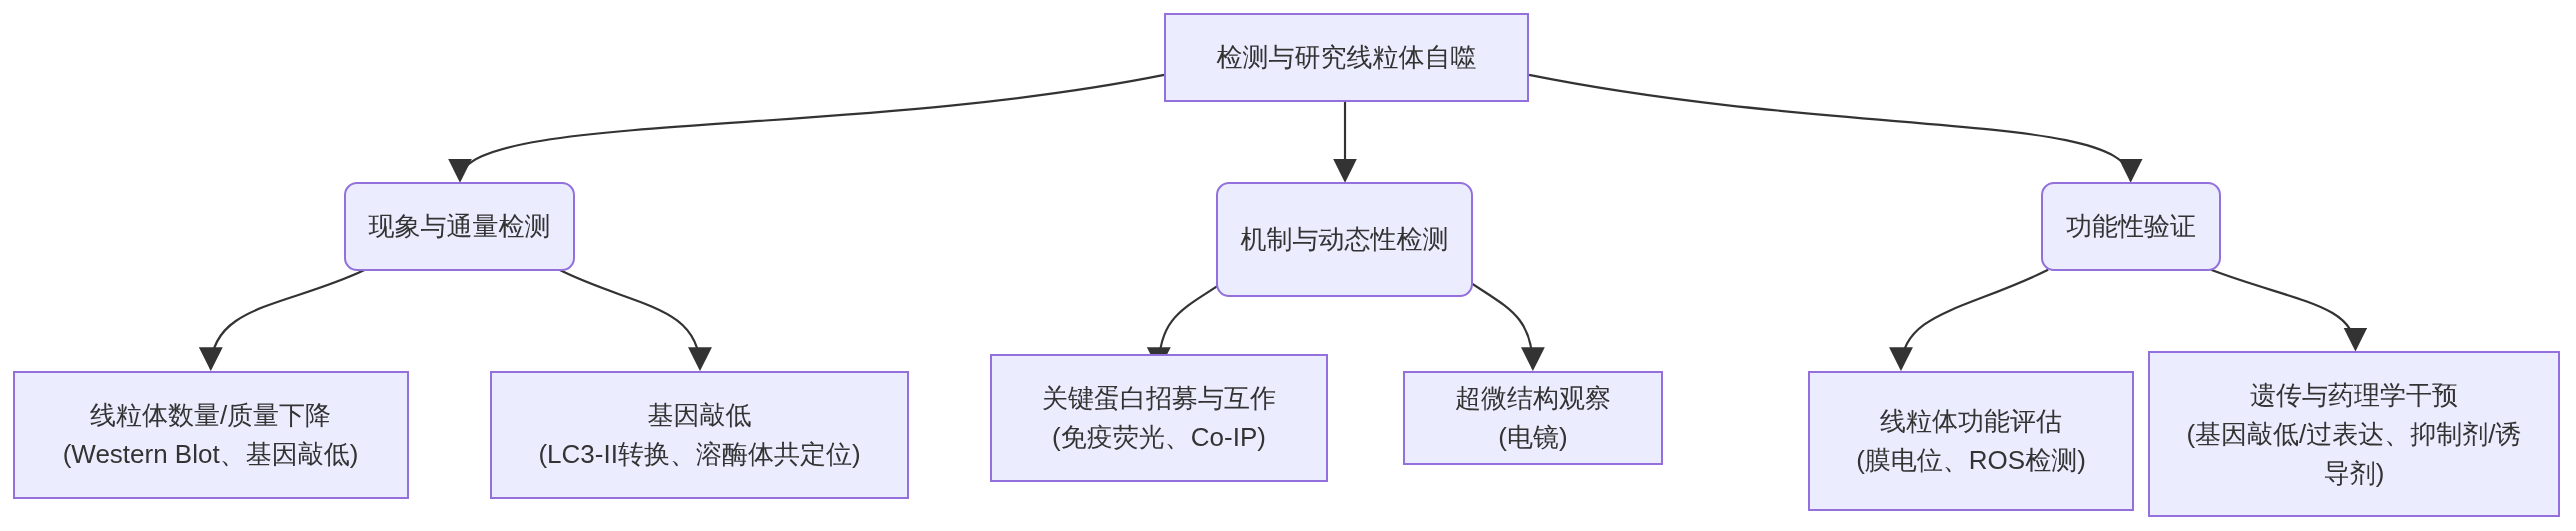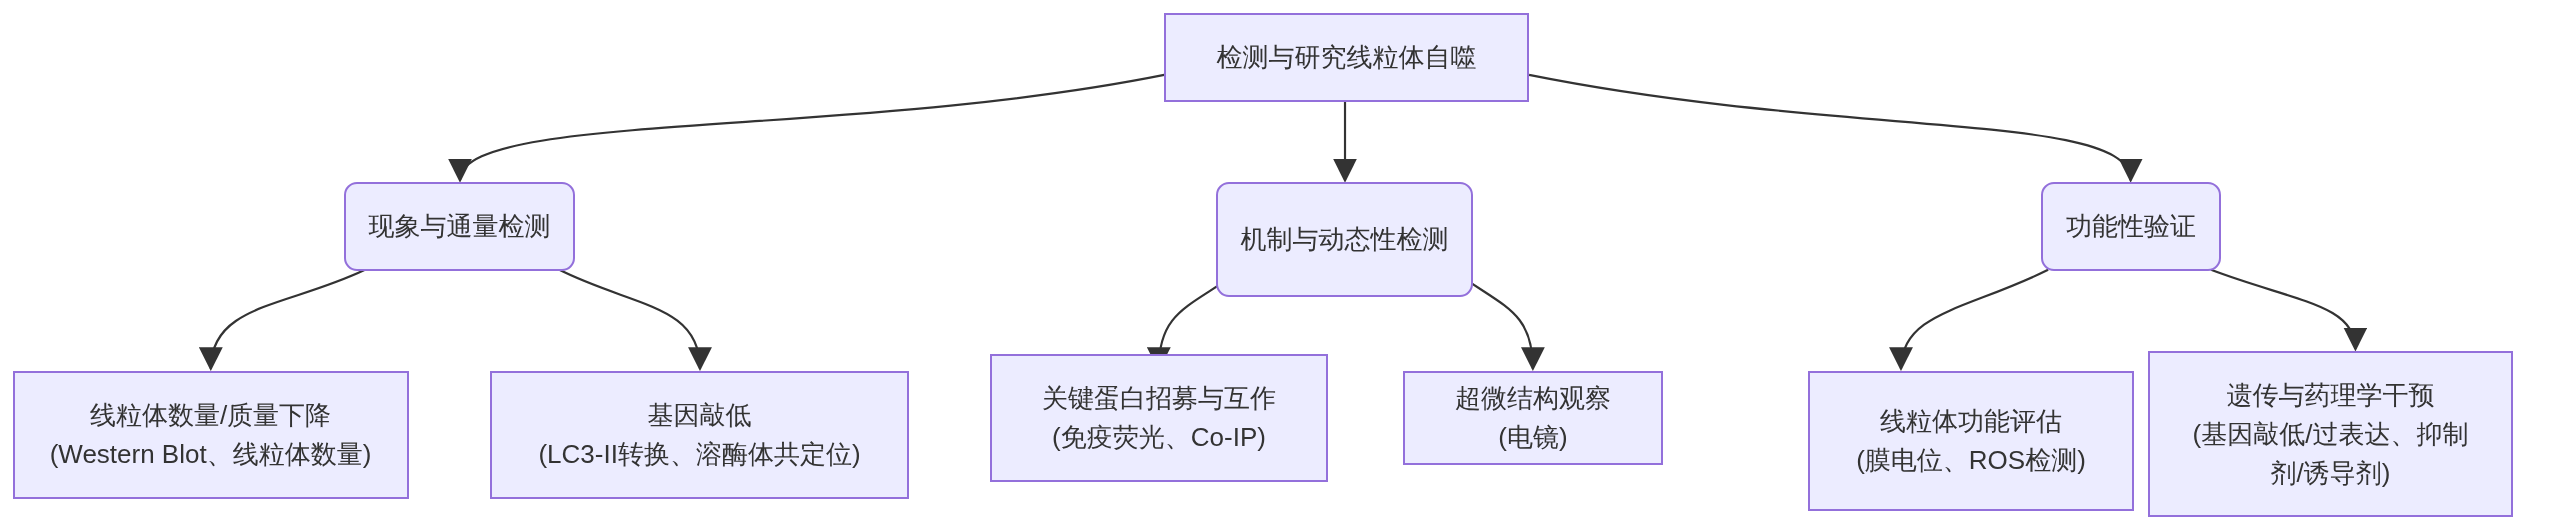--- a/index.html
+++ b/index.html
@@ -66,21 +66,21 @@
   <div class="node rounded" style="left:1216px;top:182px;width:257px;height:115px">
     <span class="line">机制与动态性检测</span>
   </div>
 
   <div class="node rounded" style="left:2041px;top:182px;width:180px;height:89px">
     <span class="line">功能性验证</span>
   </div>
 
   <div class="node" style="left:12.5px;top:371px;width:396px;height:128px">
     <span class="line">线粒体数量/质量下降</span>
-    <span class="line">(Western Blot、线粒体数量)</span>
+    <span class="line">(Western Blot、基因敲低)</span>
   </div>
 
   <div class="node" style="left:490px;top:371px;width:419px;height:128px">
     <span class="line">基因敲低</span>
     <span class="line">(LC3-II转换、溶酶体共定位)</span>
   </div>
 
   <div class="node" style="left:990px;top:354px;width:338px;height:128px">
     <span class="line">关键蛋白招募与互作</span>
     <span class="line">(免疫荧光、Co-IP)</span>
@@ -89,19 +89,19 @@
   <div class="node" style="left:1403px;top:371px;width:260px;height:94px">
     <span class="line">超微结构观察</span>
     <span class="line">(电镜)</span>
   </div>
 
   <div class="node" style="left:1808px;top:371px;width:326px;height:140px">
     <span class="line">线粒体功能评估</span>
     <span class="line">(膜电位、ROS检测)</span>
   </div>
 
-  <div class="node" style="left:2148px;top:351px;width:365px;height:166px">
+  <div class="node" style="left:2148px;top:351px;width:412px;height:166px">
     <span class="line">遗传与药理学干预</span>
     <span class="line wrap">(基因敲低/过表达、抑制剂/诱导剂)</span>
   </div>
 
 </div>
 
 
 </body></html>

